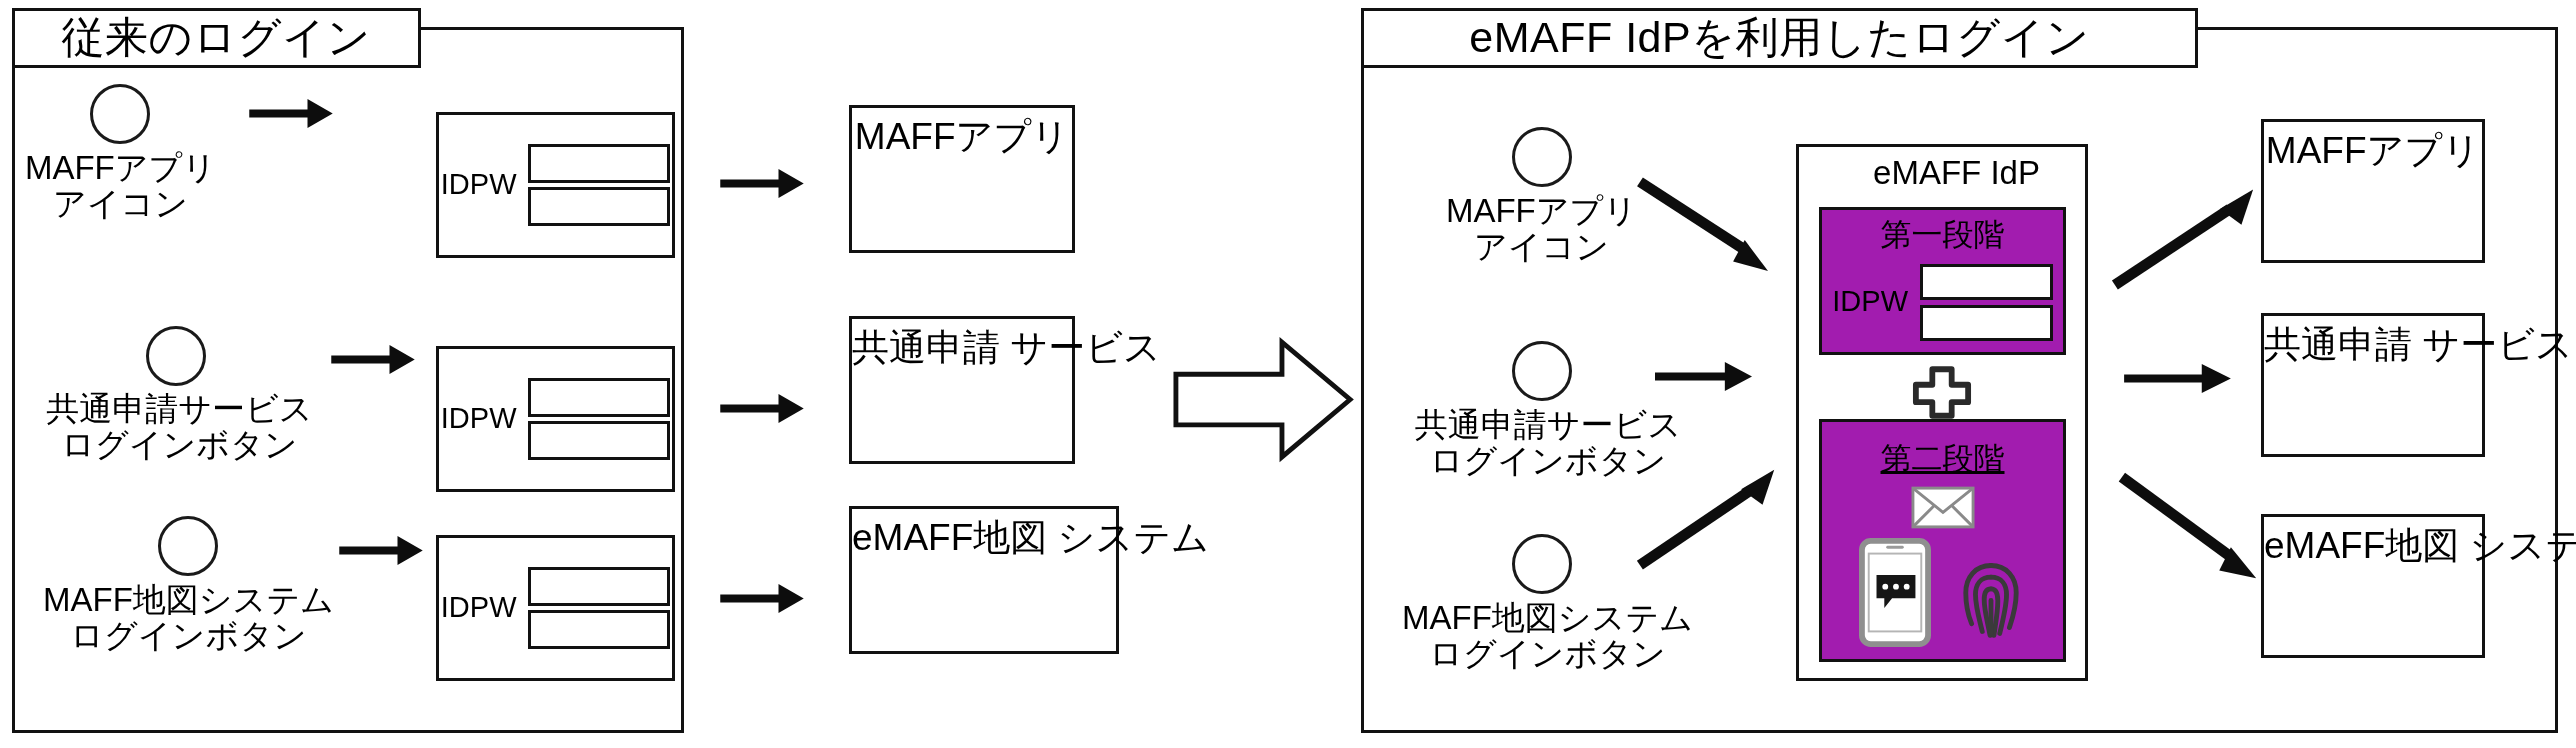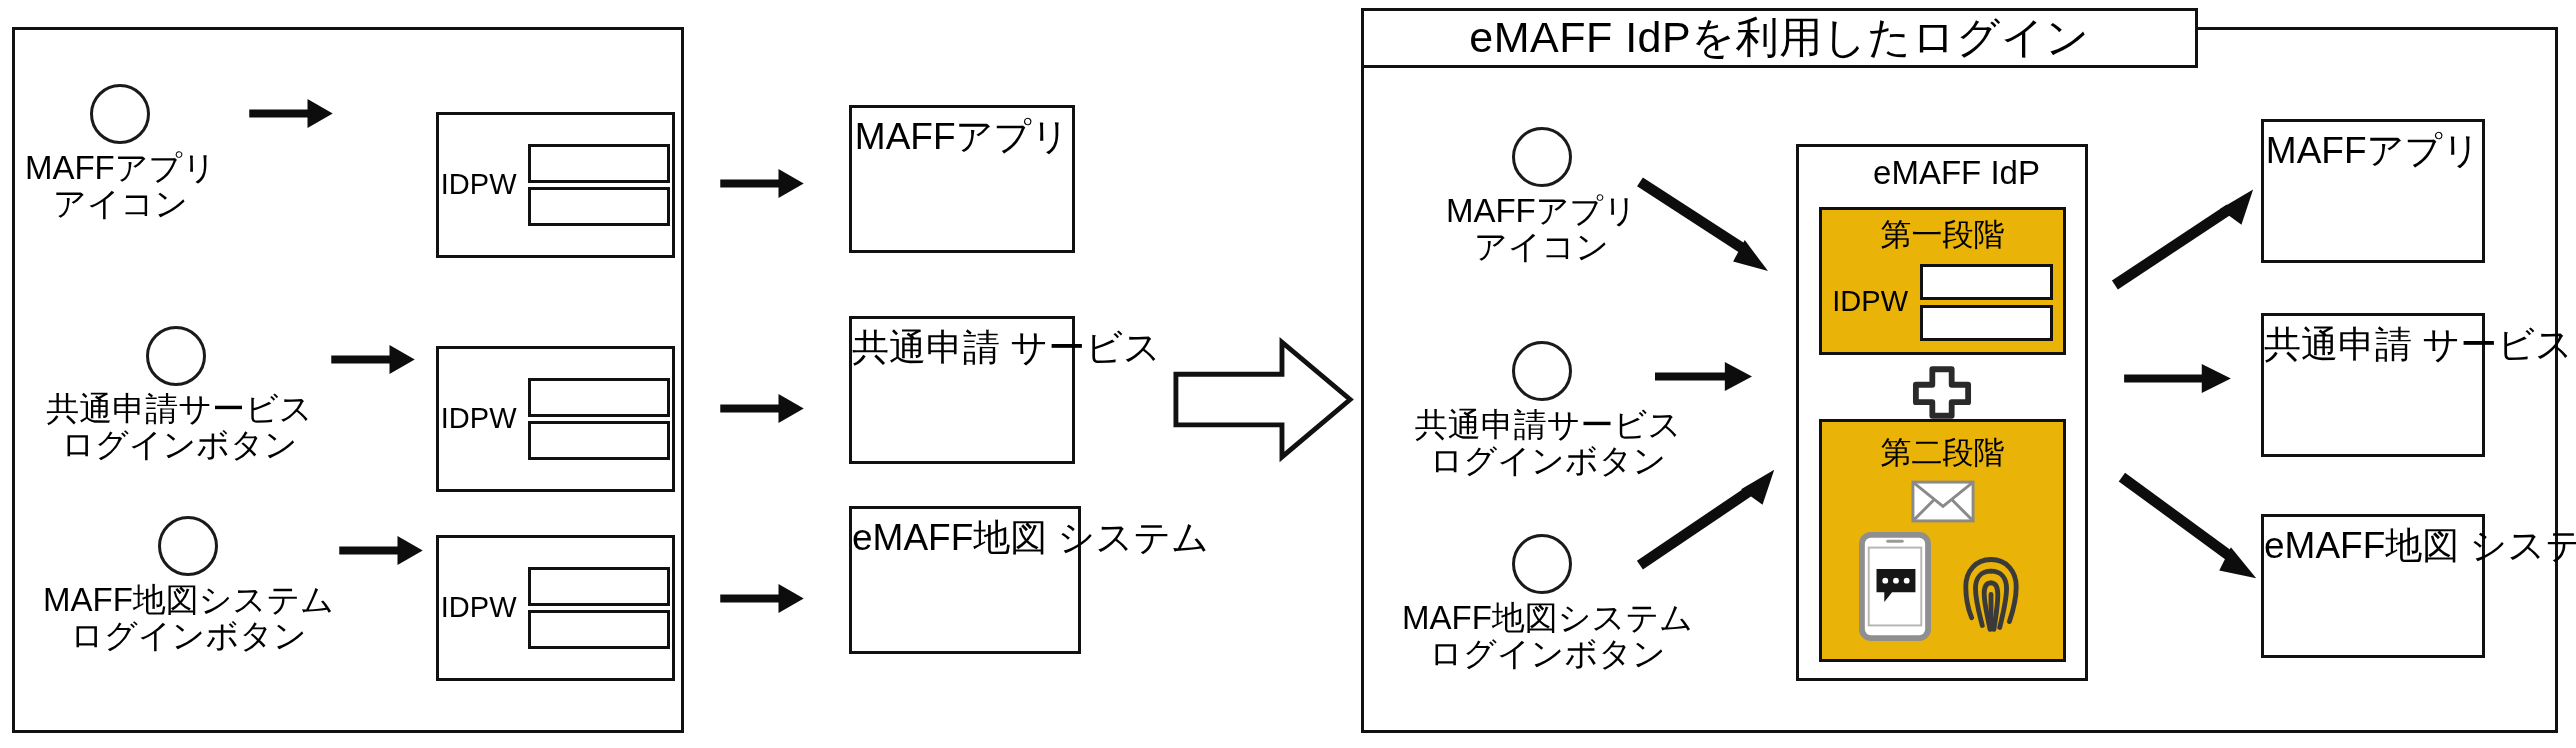--- a/index.html
+++ b/index.html
@@ -102,39 +102,42 @@
     background: #ffffff;
   }
   .idp-title {
     text-align: center;
     font-size: 33px;
     white-space: nowrap;
     padding-left: 29px;
   }
   .stage-box {
     border: 3.9px solid #111111;
-    background: #eab308;
+    background: #a21caf;
   }
   .stage-title {
     text-align: center;
     font-size: 31px;
     white-space: nowrap;
   }
   .plus-wrap {
     display: flex;
     align-items: center;
     justify-content: center;
   }
 </style>
 </head>
 <body>
 
 <div id="canvas">
 
   <div class="abs panel-frame" style="left:11.7px; top:27px; width:672px; height:706px;"></div>
+  <div class="abs panel-title" style="left:11.7px; top:7.8px; width:409px; height:60px;">
+    <span>従来のログイン</span>
+  </div>
 
   <div class="abs circle" style="left:90px; top:84px; width:60px; height:60px;"></div>
   <div class="abs caption" style="left:0px; top:150px; width:241px;">
     <span>MAFFアプリ</span>
     <span class="l2">アイコン</span>
   </div>
   <div class="abs" style="left:249px; top:97px;">
     <svg class="arrow-svg" width="84" height="33" viewBox="0 0 86 34" aria-hidden="true">
       <path d="M0 13 H60 V2 L86 17 L60 32 V21 H0 Z" fill="#0d0d0d"></path>
     </svg>
@@ -212,21 +215,21 @@
         <div class="field-box" style="width:136px;height:33px;"></div>
         <div class="field-box" style="width:136px;height:33px;"></div>
       </div>
     </div>
   </div>
   <div class="abs" style="left:720px; top:582px;">
     <svg class="arrow-svg" width="84" height="33" viewBox="0 0 86 34" aria-hidden="true">
       <path d="M0 13 H60 V2 L86 17 L60 32 V21 H0 Z" fill="#0d0d0d"></path>
     </svg>
   </div>
-  <div class="abs result-box" style="left:849px; top:506px; width:232px; height:148px;">
+  <div class="abs result-box" style="left:849px; top:506px; width:270px; height:148px;">
     <span>eMAFF地図</span>
     <span class="l2">システム</span>
   </div>
 
   <div class="abs" style="left:1173px; top:339px;">
     <svg class="arrow-svg" width="180" height="122" viewBox="0 0 185 125" aria-hidden="true">
       <path d="M3 36 H112 V3 L182 62 L112 121 V88 H3 Z" fill="#ffffff" stroke="#111111" stroke-width="5" stroke-linejoin="miter"></path>
     </svg>
   </div>
 
@@ -291,21 +294,21 @@
     </div>
   </div>
 
   <div class="abs plus-wrap" style="left:1903px; top:365px; width:78px; height:55px;">
     <svg class="arrow-svg" width="60" height="55" viewBox="0 0 62 56" aria-hidden="true">
       <path d="M21 4 H41 V20 H58 V38 H41 V52 H21 V38 H4 V20 H21 Z" fill="#ffffff" stroke="#2a2a2a" stroke-width="6" stroke-linejoin="round"></path>
     </svg>
   </div>
 
   <div class="abs stage-box" style="left:1819px; top:419px; width:247px; height:243px;">
-    <div class="stage-title" style="margin-top:10px;">
+    <div class="stage-title" style="margin-top:16px;text-decoration:underline;">
       <span>第二段階</span>
     </div>
     <div style="display:flex; justify-content:center; margin-top:5.8px;">
       <svg width="64" height="43" viewBox="0 0 66 44" aria-hidden="true">
         <rect x="2" y="2" width="62" height="40" fill="#ffffff" stroke="#8a8a8a" stroke-width="3"></rect>
         <path d="M2 2 L33 27 L64 2" fill="none" stroke="#8a8a8a" stroke-width="3"></path>
         <path d="M2 42 L24 20 M64 42 L42 20" fill="none" stroke="#8a8a8a" stroke-width="3"></path>
       </svg>
     </div>
     <div style="display:flex; justify-content:center; align-items:flex-end; gap:25px; margin-top:9.7px;">

